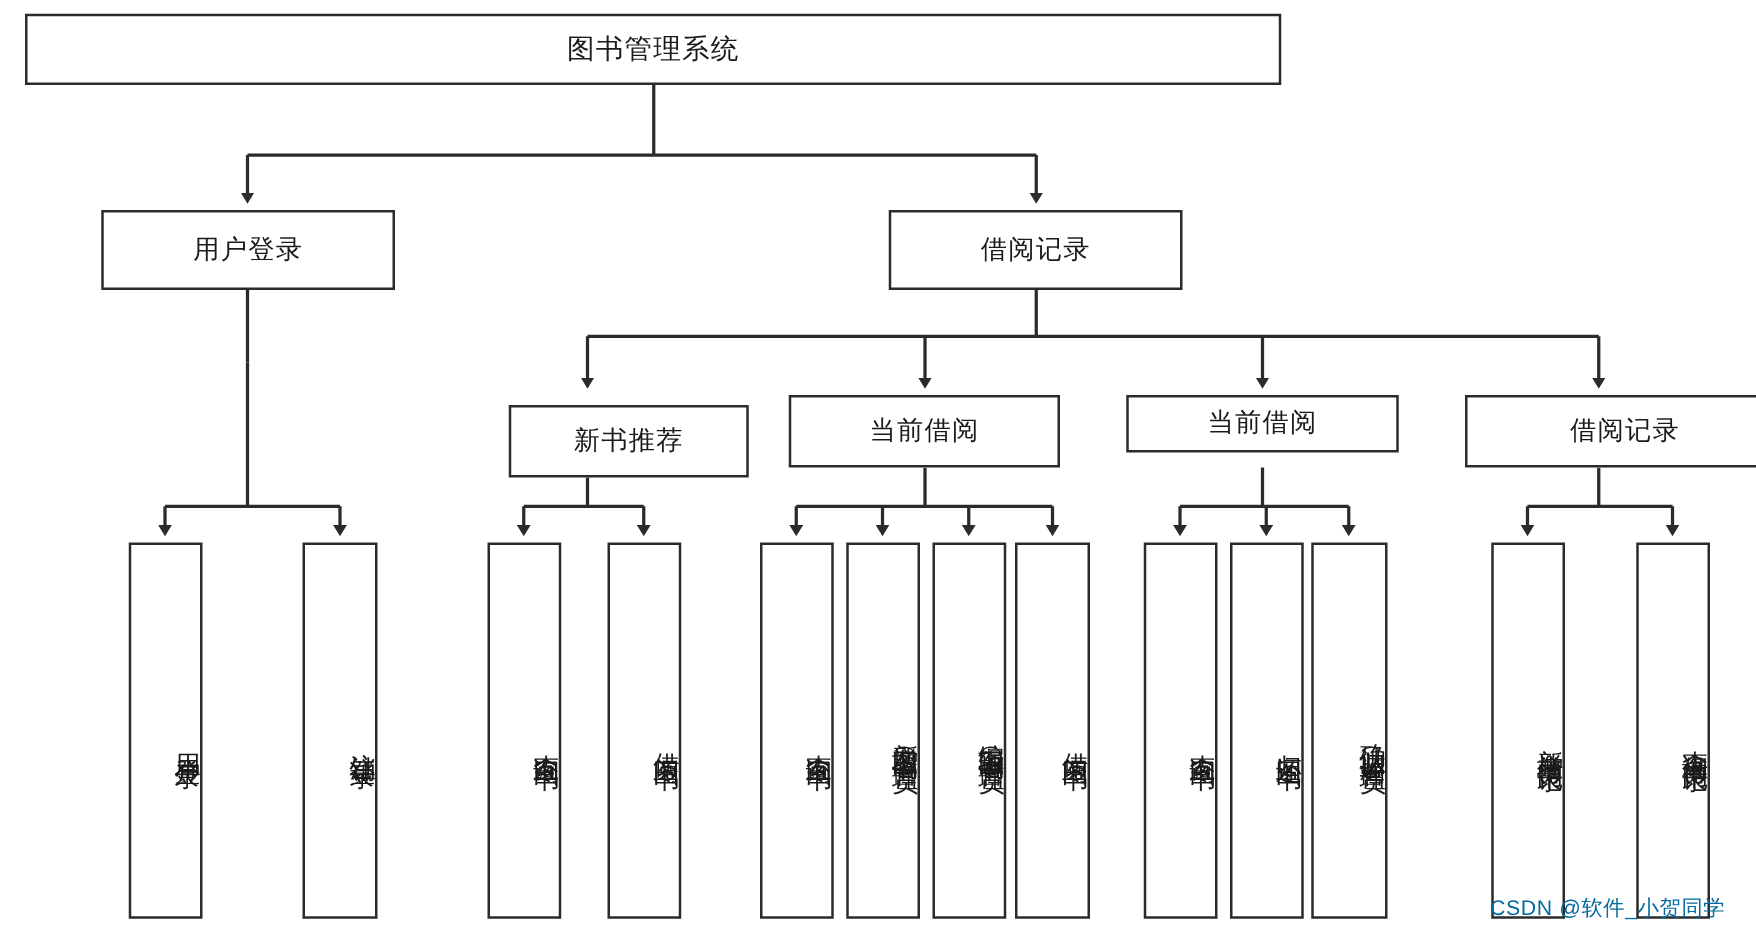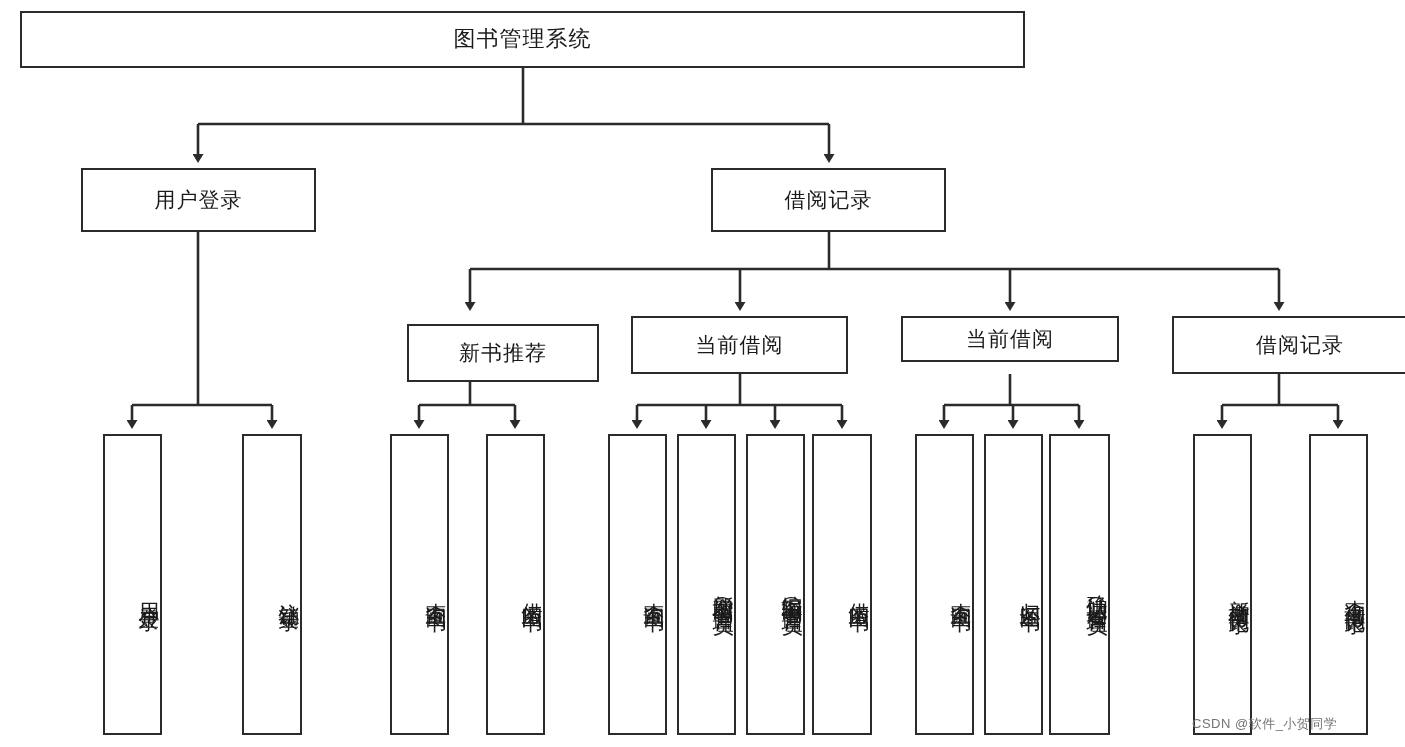--- a/index.html
+++ b/index.html
@@ -49,22 +49,22 @@
     justify-content: center;
     padding-top: 14px;
     white-space: nowrap;
   }
   .leaf-label {
     writing-mode: vertical-rl;
     text-orientation: upright;
   }
   .watermark {
     position: absolute;
-    color: #737373;
-    font-size: 13px;
+    color: #0369a1;
+    font-size: 17px;
     letter-spacing: 0.5px;
     white-space: nowrap;
     user-select: none;
   }
 </style>
 </head>
 <body>
 
 <div id="canvas">
 

